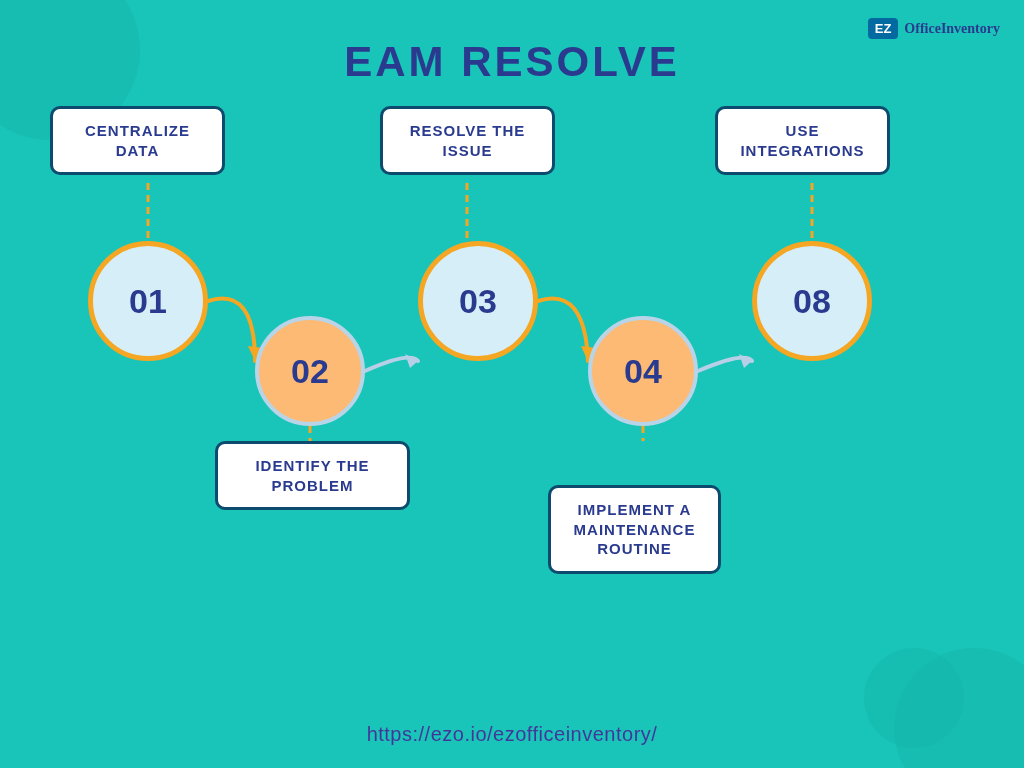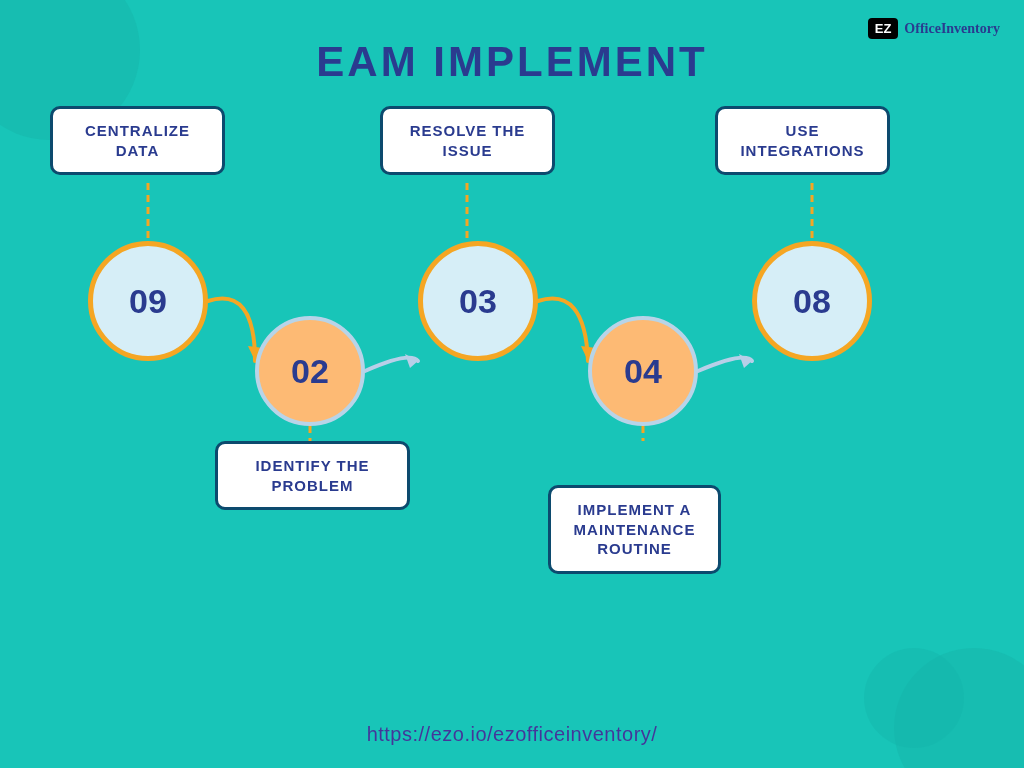--- a/index.html
+++ b/index.html
@@ -48,21 +48,21 @@
     
     .logo {
       position: absolute;
       top: 18px;
       right: 24px;
       display: flex;
       align-items: center;
       gap: 6px;
     }
     .logo-badge {
-      background: #000000;
+      background: #0369a1;
       color: #fff;
       font-size: 13px;
       font-weight: 900;
       padding: 3px 7px;
       border-radius: 4px;
     }
     .logo-text {
       color: #2a3b8f;
       font-size: 14px;
       font-weight: 700;
@@ -177,21 +177,21 @@
 
 <div class="blob-tl"></div>
 <div class="blob-br"></div>
 <div class="blob-br2"></div>
 
 <div class="logo">
   <span class="logo-badge">EZ</span>
   <span class="logo-text">OfficeInventory</span>
 </div>
 
-<h1 class="main-title">EAM IMPLEMENT</h1>
+<h1 class="main-title">EAM RESOLVE</h1>
 
 <div class="workflow">
 
   <svg class="arrows-svg" viewBox="0 0 1024 570" xmlns="http://www.w3.org/2000/svg">
 
     <line x1="148" y1="87" x2="148" y2="145" stroke="#f5a623" stroke-width="3" stroke-dasharray="7,5"></line>
 
     <line x1="310" y1="330" x2="310" y2="345" stroke="#f5a623" stroke-width="3" stroke-dasharray="7,5"></line>
 
     <line x1="467" y1="87" x2="467" y2="145" stroke="#f5a623" stroke-width="3" stroke-dasharray="7,5"></line>
@@ -212,21 +212,21 @@
     <path d="M 698 275 Q 745 255 752 265" fill="none" stroke="#b8cfe8" stroke-width="4" stroke-linecap="round"></path>
     <polygon points="752,265 739,258 744,272" fill="#b8cfe8"></polygon>
 
   </svg>
 
   <div class="step-box box1">
     <span>CENTRALIZE DATA</span>
   </div>
 
   <div class="circle circle-outer c1">
-    <span class="circle-num">09</span>
+    <span class="circle-num">01</span>
   </div>
 
   <div class="circle circle-inner-only c2">
     <span class="circle-num">02</span>
   </div>
 
   <div class="step-box box3">
     <span>RESOLVE THE ISSUE</span>
   </div>
 

